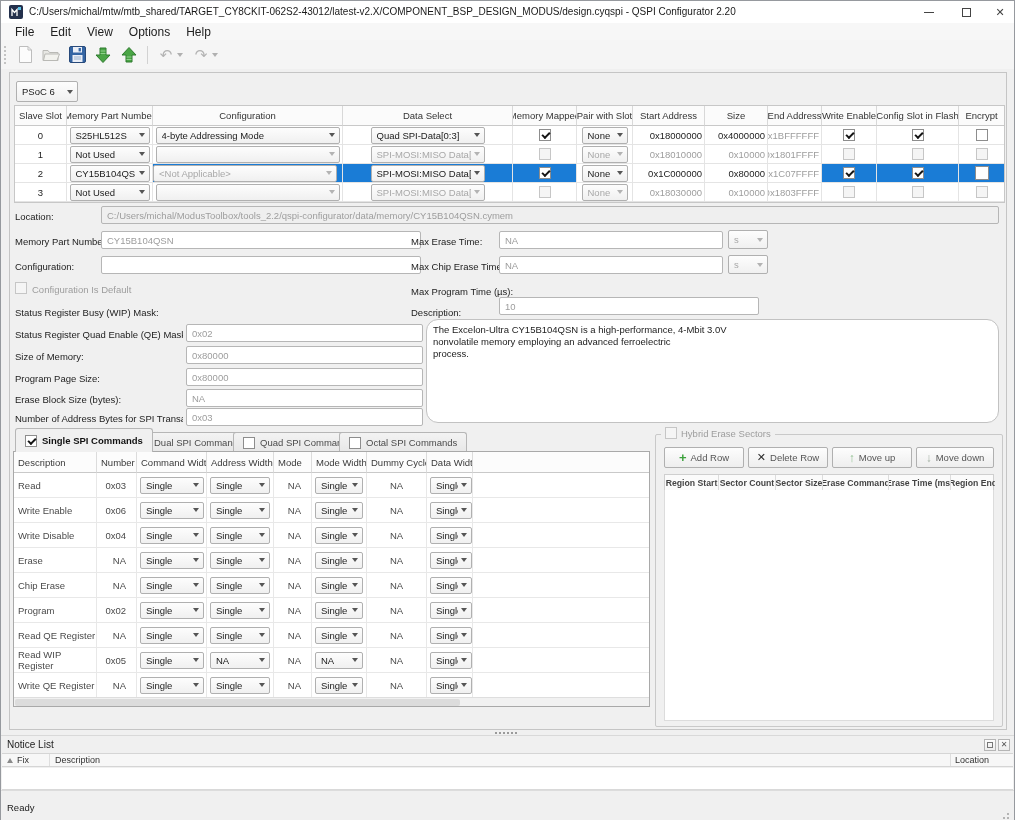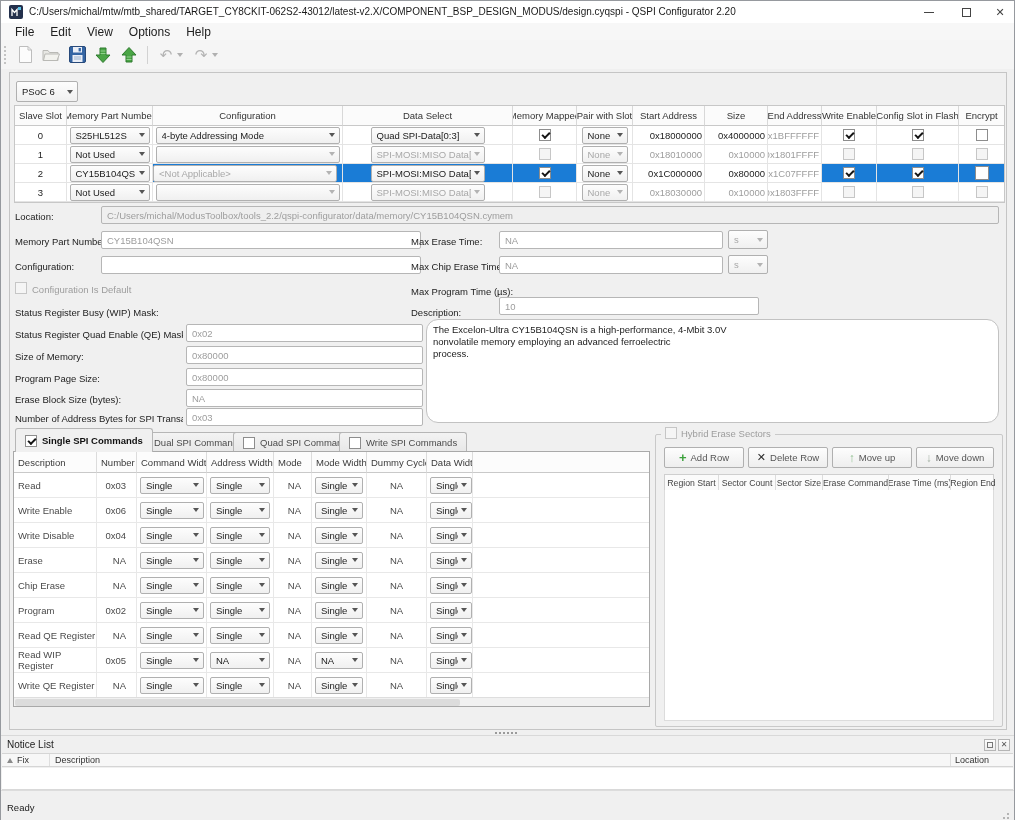--- a/index.html
+++ b/index.html
@@ -84,21 +84,21 @@
   #cmdscroll .thumb { position:absolute; left:1px; top:1px; width:70%; height:7px; background:#dcdcdc; border-radius:2px; }
 
   
   #hybridbox { position:absolute; left:654px; top:433px; width:348px; height:293px; border:1px solid #c9c9c9; border-radius:2px; }
   #hybridlabel { position:absolute; left:660px; top:426px; background:#f0f0f0; padding:0 4px; display:flex; align-items:center; gap:4px; font-size:9.5px; color:#9d9d9d; z-index:2; }
   .hbtn { position:absolute; top:446px; width:80px; height:21px; border:1px solid #b0b0b0; border-radius:2px; background:linear-gradient(#fdfdfd,#eeeeee); display:flex; align-items:center; justify-content:center; gap:4px; font-size:9.5px; color:#555; }
   .plus-ic { color:#3da23d; font-weight:bold; font-size:13px; line-height:1; }
   .x-ic { color:#2a2a2a; font-size:11px; line-height:1; }
   .up-ic { color:#8fbf8f; font-weight:bold; font-size:12px; line-height:1; }
   .down-ic { color:#a4b2a4; font-weight:bold; font-size:12px; line-height:1; }
-  #hybridhead { position:absolute; left:663px; top:473px; width:330px; display:grid; grid-template-columns:54px 57px 47px 66px 62px 44px; border:1px solid #cfcfcf; background:#fbfbfb; }
+  #hybridhead { position:absolute; left:663px; top:473px; width:330px; display:grid; grid-template-columns:54px 57px 47px 66px 62px 44px; border:1px solid #cfcfcf; background:#fbfbfb;font-weight:bold; }
   #hybridhead > div { height:15px; border-right:1px solid #dcdcdc; display:flex; align-items:center; justify-content:center; font-size:8.7px; color:#444; white-space:nowrap; overflow:hidden; }
   #hybridhead > div:last-child { border-right:none; }
   #hybridbody { position:absolute; left:663px; top:489px; width:330px; height:231px; background:#fff; border:1px solid #dcdcdc; border-top:none; }
 
   
   #splitter { position:absolute; left:0; top:729px; right:0; height:5px; }
   #splitdots { position:absolute; left:494px; top:731px; width:2px; height:2px; background:#9a9a9a; box-shadow:4px 0 #9a9a9a, 8px 0 #9a9a9a, 12px 0 #9a9a9a, 16px 0 #9a9a9a, 20px 0 #9a9a9a; }
   #noticepanel { position:absolute; left:0; top:734px; right:0; height:55px; border-top:1px solid #d9d9d9; background:#f0f0f0; }
   #noticetitle { position:absolute; left:6px; top:3px; font-size:10px; color:#222; }
   .dockbtn { position:absolute; top:3px; width:12px; height:12px; border:1px solid #b5b5b5; background:linear-gradient(#fcfcfc,#ededed); display:flex; align-items:center; justify-content:center; }
@@ -455,21 +455,21 @@
   <div class="tab" style="left:126px;">
     <span class="cb checked"></span>
     <span>Dual SPI Commands</span>
   </div>
   <div class="tab" style="left:232px;">
     <span class="cb"></span>
     <span>Quad SPI Commands</span>
   </div>
   <div class="tab" style="left:338px;">
     <span class="cb"></span>
-    <span>Write SPI Commands</span>
+    <span>Octal SPI Commands</span>
   </div>
 
   <div id="cmdtable">
     <div class="chead">
       <div>Description</div>
       <div>Number</div>
       <div>Command Width</div>
       <div>Address Width</div>
       <div>Mode</div>
       <div>Mode Width</div>

